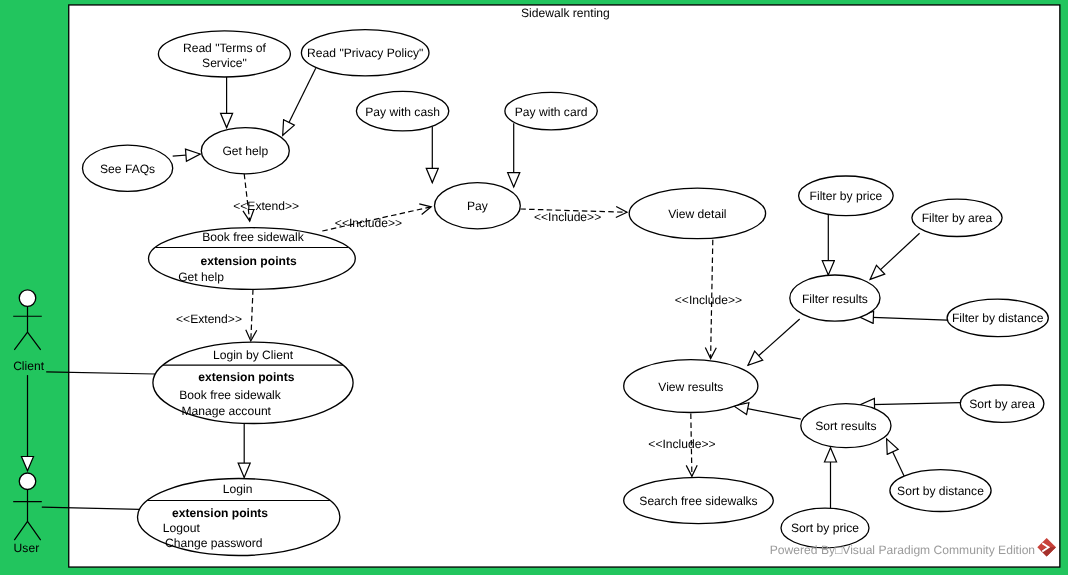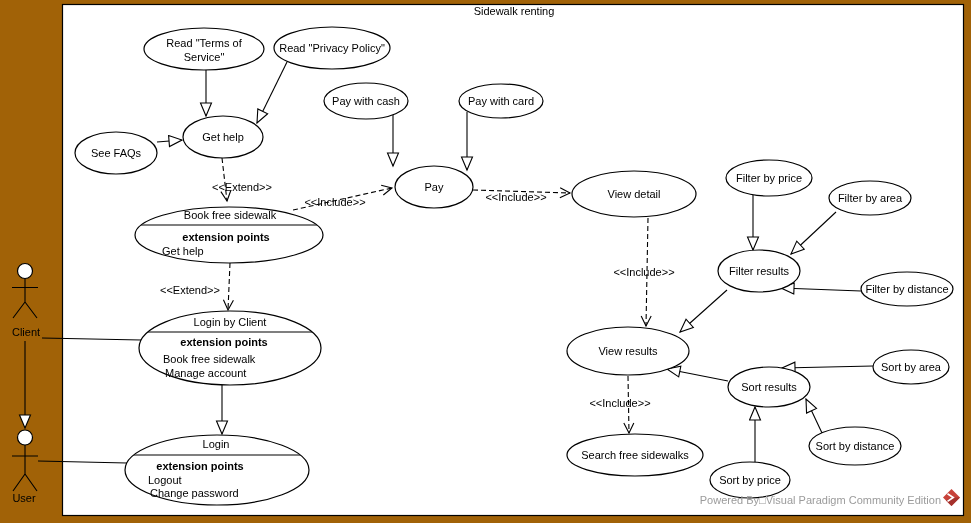--- a/index.html
+++ b/index.html
@@ -1,16 +1,16 @@
 <!DOCTYPE html>
 <html><head>
 <meta charset="utf-8">
 <style>
   html,body { margin:0; padding:0; background:#ffffff; }
-  .canvas { position:relative; width:971px; height:523px; background:#a16207; overflow:hidden; }
+  .canvas { position:relative; width:971px; height:523px; background:#22c55e; overflow:hidden; }
   svg { display:block; }
   svg text {
     font-family:"Liberation Sans","DejaVu Sans",sans-serif;
     font-size:11px;
     fill:#000000;
   }
   .shape { fill:#ffffff; stroke:#000000; stroke-width:1.2; }
   .ln    { stroke:#000000; stroke-width:1.1; fill:none; }
   .dash  { stroke-dasharray:5 3; }
   .hdr   { font-weight:bold; }

